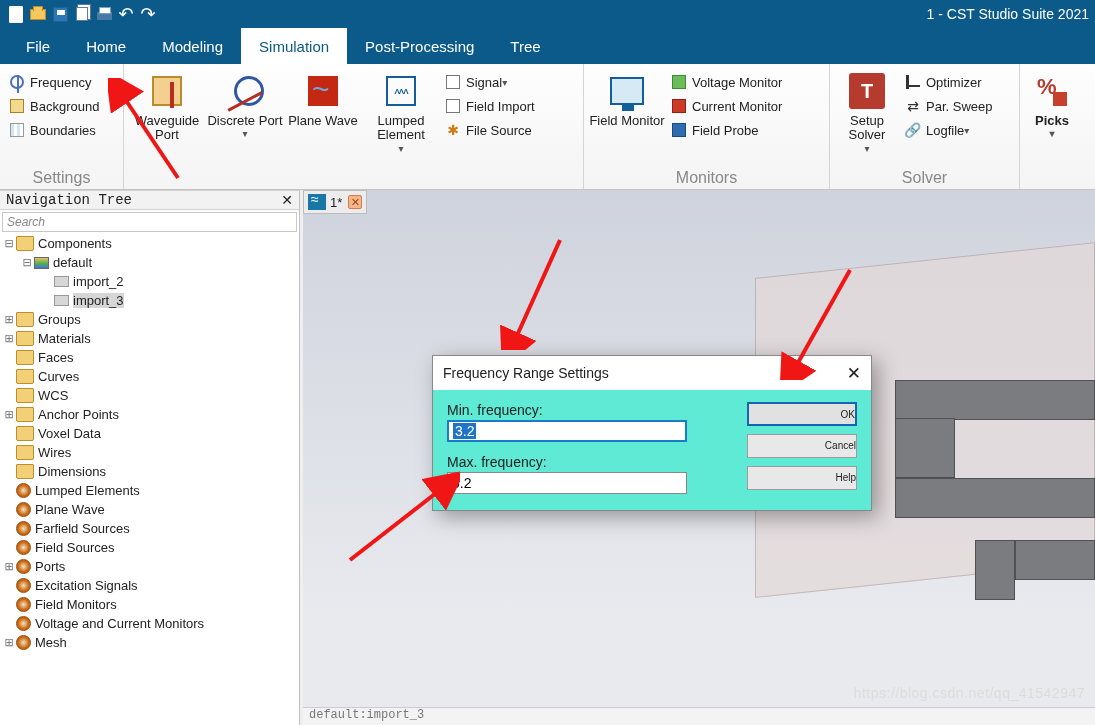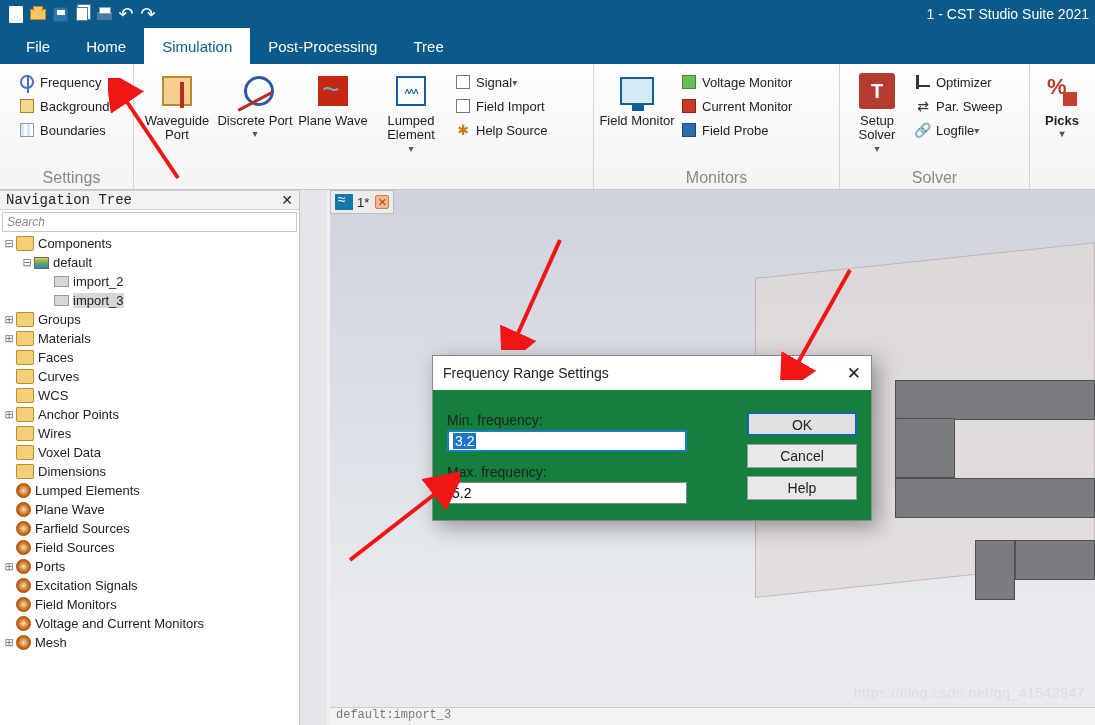--- a/index.html
+++ b/index.html
@@ -126,21 +126,20 @@
   .s-fp{width:14px;height:14px;background:#2e6cb0;border:1px solid #1c4a7b;}
   .s-opt{width:14px;height:14px;position:relative;}
   .s-opt::before{content:"";position:absolute;left:2px;top:10px;width:12px;height:2px;background:#333;}
   .s-opt::after{content:"";position:absolute;left:0;top:0;width:3px;height:14px;background:#333;}
   .s-sweep::before{content:"⇄";font-size:14px;color:#333;}
   .s-log{color:#888;font-size:14px;line-height:14px;}
   
   .main {
     display: flex;
     height: 535px;
-    gap: 27px;
   }
   .nav-panel {
     width: 300px;
     background: #fff;
     border-right: 1px solid #c0c0c0;
     display: flex; flex-direction: column;
   }
   .nav-header {
     height: 20px; display:flex; align-items:center;
     background: #f2f2f2;
@@ -183,39 +182,39 @@
     position:absolute; right:0; top:70px;
     width:340px; height:320px;
     background:#e4d9d9; border:1px solid #b6a4a4;
     transform: skewY(-6deg);
     opacity:.7;
   }
   .trace { position:absolute; background:#7a7c7f; border:1px solid #4e5052; }
   
   .dialog{
     position:absolute; left:432px; top:355px;
-    width:440px; background:#15803d;
+    width:440px; background:#5eead4;
     border:1px solid #888;
     box-shadow: 6px 6px 20px rgba(0,0,0,.35);
   }
   .dialog .tbar{
     height:34px; background:#fff; display:flex; align-items:center; padding:0 10px; font-size:14px;
   }
   .dialog .tbar .close{margin-left:auto; font-size:17px;}
-  .dialog .content{ padding:22px 14px 16px 14px; display:flex;gap:8px;}
+  .dialog .content{ padding:12px 14px 16px 14px; display:flex;gap:8px;}
   .dfields{flex:1; margin-right:14px;}
   .dfields label{display:block;font-size:14px; margin-bottom:2px;}
   .dfields input{
     width:240px; height:22px; font-size:14px; padding:0 4px;
     border:1px solid #888;
   }
   .dfields input.sel{ border:2px solid #1a7cc9; background:#fff;}
   .dbtncol{display:flex; flex-direction:column; gap:8px; }
   .dbtn{ width:110px; height:24px; background:#e8e8e8;
-    border:1px solid #9c9c9c; font-size:14px; text-align:center; line-height:22px; }
+    border:1px solid #9c9c9c; font-size:10px; text-align:right; line-height:22px; }
   .dbtn.primary{ border:2px solid #1565b2; background:#e1e1e1;}
   
   .arrow{ position:absolute; width:120px; height:120px; pointer-events:none;}
   .arrow svg{ width:100%; height:100%; }
   .watermark{
     position:absolute; right:10px; bottom:24px;
     font-size:14px; color:#dcdcdc; letter-spacing:.5px;
   }
   .status-strip{
     position:absolute; left:0; bottom:0; right:0; height:18px;
@@ -244,28 +243,29 @@
       <span class="ico-print"></span>
     </div>
   <div class="qat-btn ico-undo">↶</div>
   <div class="qat-btn ico-redo">↷</div>
   <span class="title-text">1 - CST Studio Suite 2021</span>
 </div>
 
 <div class="menu-bar">
   <div class="menu-tab">File</div>
   <div class="menu-tab">Home</div>
+  <div class="menu-tab">Modeling</div>
   <div class="menu-tab active">Simulation</div>
   <div class="menu-tab">Post-Processing</div>
   <div class="menu-tab">Tree</div>
 </div>
 
 <div class="ribbon">
 
-  <div class="ribbon-group" style="width:124px;margin-left:10px;">
+  <div class="ribbon-group" style="width:124px;">
     <div class="ribbon-body">
       <div class="ribbon-list">
         <div class="row">
           <span class="s-ico">
               <span class="s-globe"></span>
             </span>
           <span>Frequency</span>
         </div>
         <div class="row">
           <span class="s-ico">
@@ -320,21 +320,21 @@
         <div class="row">
           <span class="s-ico">
               <span class="s-fimp"></span>
             </span>
           <span>Field Import</span>
         </div>
         <div class="row">
           <span class="s-ico">
               <span class="s-fsrc">✱</span>
             </span>
-          <span>Help Source</span>
+          <span>File Source</span>
         </div>
       </div>
     </div>
   </div>
 
   <div class="ribbon-group" style="width:246px;">
     <div class="ribbon-body">
       <div class="ribbon-big">
         <div class="big-icon">
             <span class="big-mon"></span>
@@ -458,26 +458,26 @@
           <span>WCS</span>
         </div>
       <div class="tree-row">
           <span class="exp">⊞</span>
           <span class="fold"></span>
           <span>Anchor Points</span>
         </div>
       <div class="tree-row">
           <span class="exp"> </span>
           <span class="fold"></span>
+          <span>Voxel Data</span>
+        </div>
+      <div class="tree-row">
+          <span class="exp"> </span>
+          <span class="fold"></span>
           <span>Wires</span>
-        </div>
-      <div class="tree-row">
-          <span class="exp"> </span>
-          <span class="fold"></span>
-          <span>Voxel Data</span>
         </div>
       <div class="tree-row">
           <span class="exp"> </span>
           <span class="fold"></span>
           <span>Dimensions</span>
         </div>
       <div class="tree-row">
           <span class="exp"> </span>
           <span class="gear"></span>
           <span>Lumped Elements</span>

